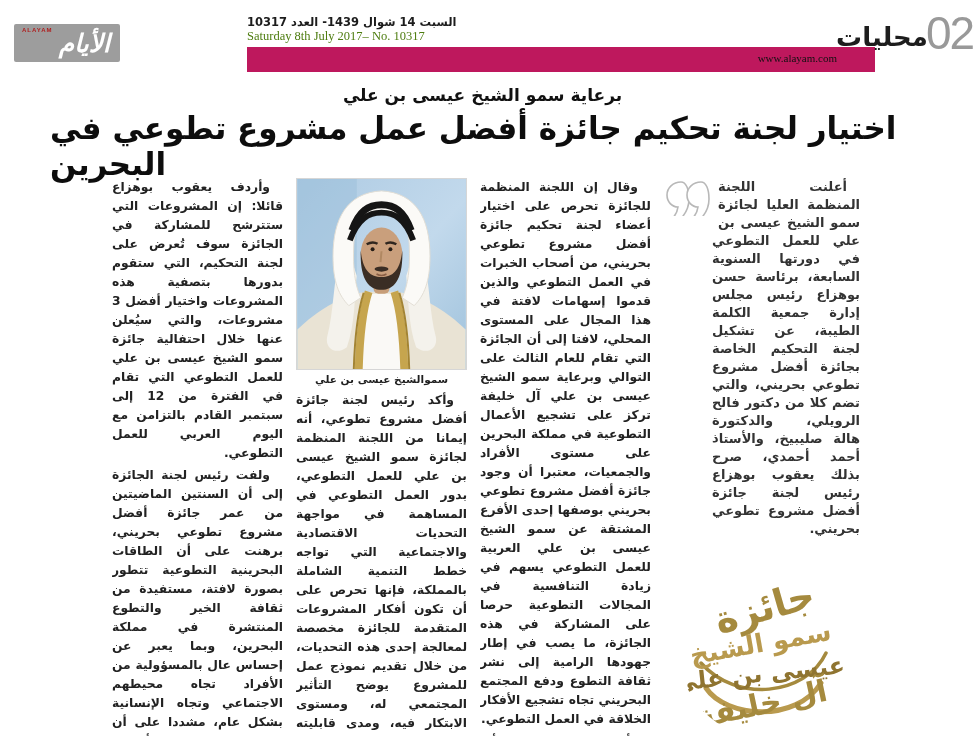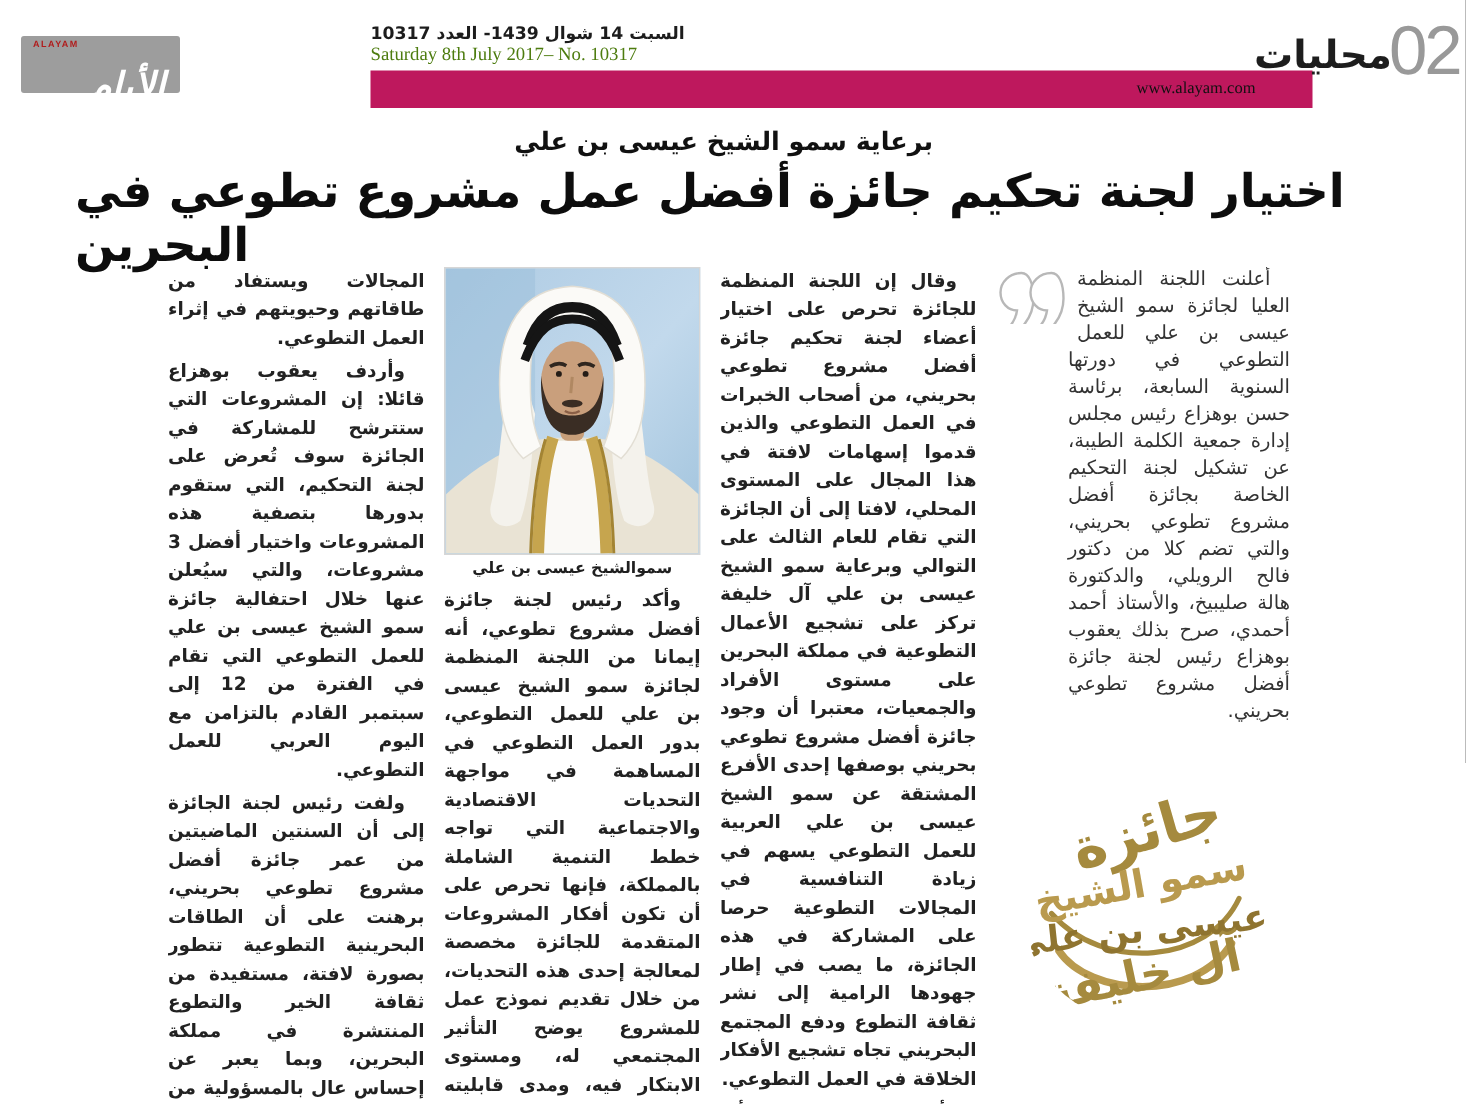--- a/index.html
+++ b/index.html
@@ -4,21 +4,21 @@
 <style>
   html,body{margin:0;padding:0;background:#888;}
   .page{position:relative;width:977px;height:742px;background:#ffffff;margin:0 auto;
         font-family:"DejaVu Sans",sans-serif;color:#222;overflow:hidden;}
 
   
   .logo-box{position:absolute;left:14px;top:24px;width:106px;height:38px;
             background:#9d9d9d;border-radius:2px;overflow:hidden;}
   .logo-latin{position:absolute;left:8px;top:3px;font-size:6px;letter-spacing:1px;
               color:#b01c1c;font-weight:bold;font-family:"Liberation Sans",sans-serif;}
-  .logo-arabic{position:absolute;right:10px;top:16px;font-size:25px;font-weight:bold;
+  .logo-arabic{position:absolute;right:10px;top:2px;font-size:25px;font-weight:bold;
                color:#ffffff;direction:rtl;line-height:36px;font-style:italic;}
   .date-block{position:absolute;left:247px;top:15px;width:220px;}
   .date-ar{direction:rtl;text-align:left;font-size:11.5px;font-weight:bold;color:#1c1c1c;}
   .date-en{font-family:"Liberation Serif",serif;font-size:12.5px;color:#4d7c0f;margin-top:0;}
   .gray-bar{position:absolute;left:247px;top:47px;width:598px;height:25px;background:#be185d;
             text-align:right;padding-left:30px;}
   .site-url{font-family:"Liberation Serif",serif;font-size:11px;color:#111;
             line-height:15px;padding-right:38px;}
   .section-label{position:absolute;left:836px;top:22px;font-size:26px;font-weight:bold;
                  color:#1d1d1d;direction:rtl;}
@@ -33,21 +33,21 @@
 
   
   .columns{position:absolute;left:112px;top:178px;width:748px;height:558px;
            direction:rtl;display:flex;gap:13px;}
   .col{overflow:hidden;}
   .colA{width:196px;}
   .colB{width:171px;}
   .colC{width:171px;}
   .colD{width:171px;}
   .col p{margin:0 0 3px 0;text-align:justify;direction:rtl;}
-  .colA p{font-size:13px;line-height:18px;font-weight:normal;color:#333;margin-left:48px;}
+  .colA p{font-size:13px;line-height:18px;font-weight:bold;color:#333;margin-left:48px;}
   .colB p,.colC p,.colD p{font-size:12.3px;line-height:19px;font-weight:bold;color:#222;}
   .indent{text-indent:13px;}
 
   .quote-icon{float:left;width:46px;height:36px;margin:2px 8px 2px 0;}
 
   .emblem{width:172px;height:172px;margin:30px auto 0 auto;}
 
   
   .photo-fig{margin:0 0 6px 0;width:171px;}
   .photo-frame{width:169px;height:190px;border:1px solid #d6d6d6;background:#bcd6e9;}
@@ -158,20 +158,19 @@
             <path d="M55,52 C62,32 72,26 85,26 C98,26 108,32 115,52" fill="none" stroke="#151515" stroke-width="7"></path>
             <path d="M53,62 C61,40 72,34 85,34 C98,34 109,40 117,62" fill="none" stroke="#151515" stroke-width="6"></path>
           </svg>
         </div>
         <figcaption class="photo-caption">سموالشيخ عيسى بن علي</figcaption>
       </figure>
       <p class="indent">وأكد رئيس لجنة جائزة أفضل مشروع تطوعي، أنه إيمانا من اللجنة المنظمة لجائزة سمو الشيخ عيسى بن علي للعمل التطوعي، بدور العمل التطوعي في المساهمة في مواجهة التحديات الاقتصادية والاجتماعية التي تواجه خطط التنمية الشاملة بالمملكة، فإنها تحرص على أن تكون أفكار المشروعات المتقدمة للجائزة مخصصة لمعالجة إحدى هذه التحديات، من خلال تقديم نموذج عمل للمشروع يوضح التأثير المجتمعي له، ومستوى الابتكار فيه، ومدى قابليته في التطبيق واقعيا والاستمرار والتوسع في المستقبل، مشيرا إلى أن الشباب البحريني أظهر تطورا كبيرا في مجال التطوع في عديد من</p>
     </section>
 
     <section class="col colD">
-      <p>المجالات ويستفاد من طاقاتهم وحيويتهم في إثراء العمل التطوعي.</p>
       <p class="indent">وأردف يعقوب بوهزاع قائلا: إن المشروعات التي ستترشح للمشاركة في الجائزة سوف تُعرض على لجنة التحكيم، التي ستقوم بدورها بتصفية هذه المشروعات واختيار أفضل 3 مشروعات، والتي سيُعلن عنها خلال احتفالية جائزة سمو الشيخ عيسى بن علي للعمل التطوعي التي تقام في الفترة من 12 إلى سبتمبر القادم بالتزامن مع اليوم العربي للعمل التطوعي.</p>
       <p class="indent">ولفت رئيس لجنة الجائزة إلى أن السنتين الماضيتين من عمر جائزة أفضل مشروع تطوعي بحريني، برهنت على أن الطاقات البحرينية التطوعية تتطور بصورة لافتة، مستفيدة من ثقافة الخير والتطوع المنتشرة في مملكة البحرين، وبما يعبر عن إحساس عال بالمسؤولية من الأفراد تجاه محيطهم الاجتماعي وتجاه الإنسانية بشكل عام، مشددا على أن العمل التطوعي له تأثيرات إيجابية في حياة الفرد، والتي تسهم في قدرة المجتمعات على ابتكار أساليب المساعدة لمن يحتاج إليها.</p>
 
     </section>
 
   </main>
 </div>
 
 </body></html>

